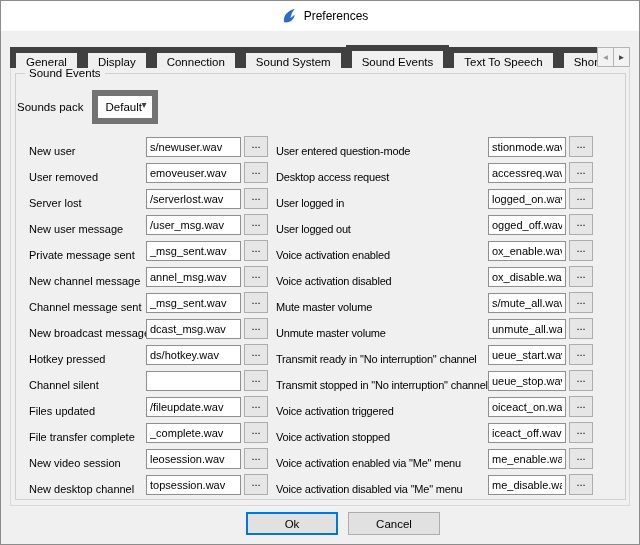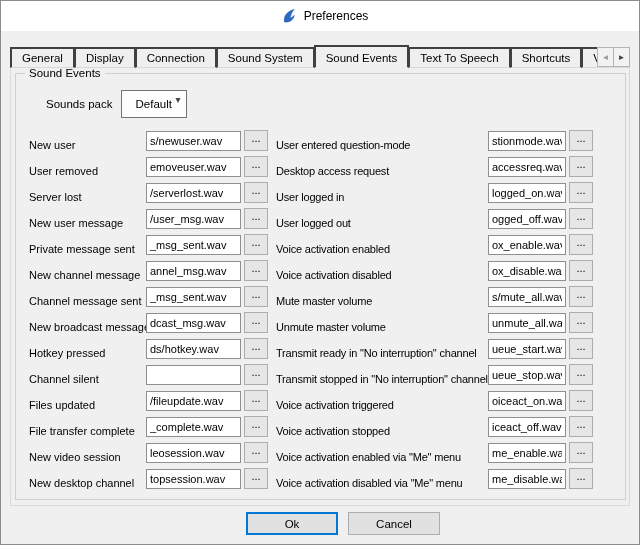--- a/index.html
+++ b/index.html
@@ -21,21 +21,21 @@
   .titlebar .title { font-size: 12px; }
   .app-icon { width: 16px; height: 16px; display: inline-flex; }
   
   .tabbar {
     position: absolute; top: 44px; left: 9px; right: 9px; height: 23px;
     display: flex; align-items: flex-start; z-index: 3; overflow: hidden;
   }
   .tab {
     height: 20px; margin-top: 2px; margin-left: -1px;
     padding: 3px 10px 15px 10px; white-space: nowrap;
-    background: #efefef; border: 2px solid #404040;
+    background: #efefef; border: 6px solid #404040;
     border-bottom: 1px solid #d9d9d9;
   }
   .tab:first-child { margin-left: 0; }
   .tab.active {
     position: relative; z-index: 5; margin-top: 0; height: 23px;
     padding-top: 5px; background: #f0f0f0; border-bottom: 1px solid #f0f0f0;
   }
   .tab-scroll { position: absolute; top: 46px; right: 9px; z-index: 6; display: flex; }
   .tab-scroll button {
     width: 17px; height: 20px; margin-left: -1px; padding: 0;
@@ -51,24 +51,24 @@
   }
   
   .groupbox {
     position: absolute; top: 72px; left: 14px; right: 13px; bottom: 44px;
     border: 1px solid #d0d0d0; z-index: 2;
   }
   .legend {
     position: absolute; top: -8px; left: 9px; background: #f0f0f0;
     padding: 0 4px; line-height: 15px;
   }
-  .packrow { display: flex; align-items: center; margin: 16px 0 0 30px; gap: 8px; }
+  .packrow { display: flex; align-items: center; margin: 16px 0 0 1px; gap: 8px; }
   .combo {
-    width: 66px; height: 28px; border: 1px solid #737373; background: #fdfdfd;
-    display: flex; align-items: center; padding-left: 14px; position: relative;
+    width: 66px; height: 34px; border: 6px solid #737373; background: #fdfdfd;
+    display: flex; align-items: center; padding-left: 8px; position: relative;
   }
   .combo-arrow { position: absolute; right: 5px; top: 3px; font-size: 10px; color: #444; }
   
   .events { display: flex; margin: 13px 0 0 13px; gap: 8px; }
   .col { display: flex; flex-direction: column; }
   .row { display: flex; align-items: flex-end; height: 20px; margin-bottom: 6px; }
   .rlabel {
     font-size: 11px; white-space: nowrap; overflow: hidden;
     flex: none; padding-right: 4px;
   }

